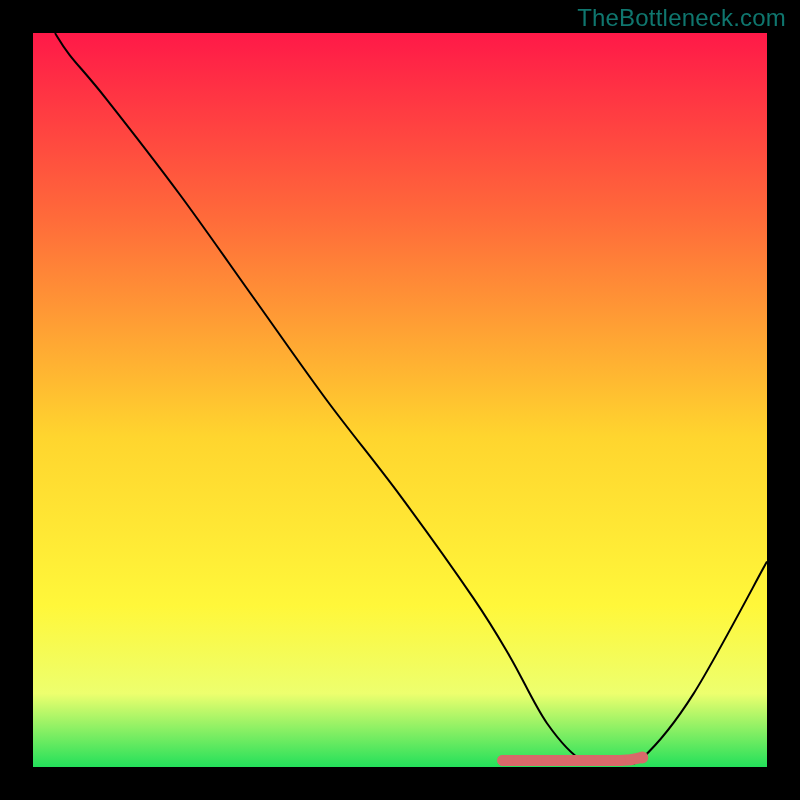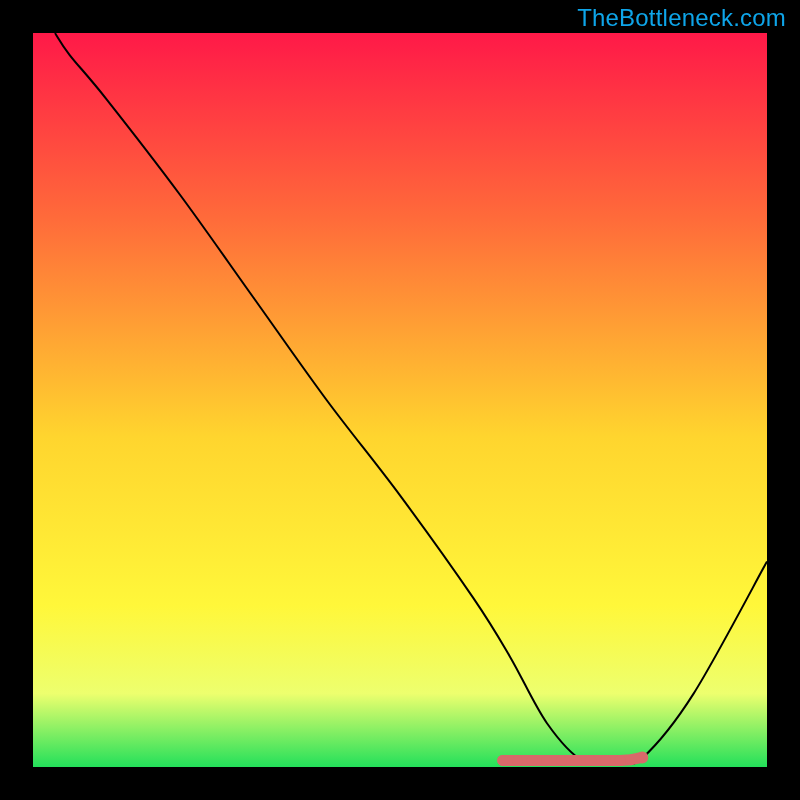--- a/index.html
+++ b/index.html
@@ -16,21 +16,21 @@
     height: 800px;
     background: #000;
   }
   .watermark {
     position: absolute;
     top: 4px;
     right: 14px;
     font-family: Arial, Helvetica, sans-serif;
     font-size: 24px;
     font-weight: 500;
-    color: #0ea5e9;
+    color: #0f766e;
     letter-spacing: 0.2px;
     z-index: 5;
   }
   svg {
     position: absolute;
     top: 0;
     left: 0;
   }
 </style>
 </head>

